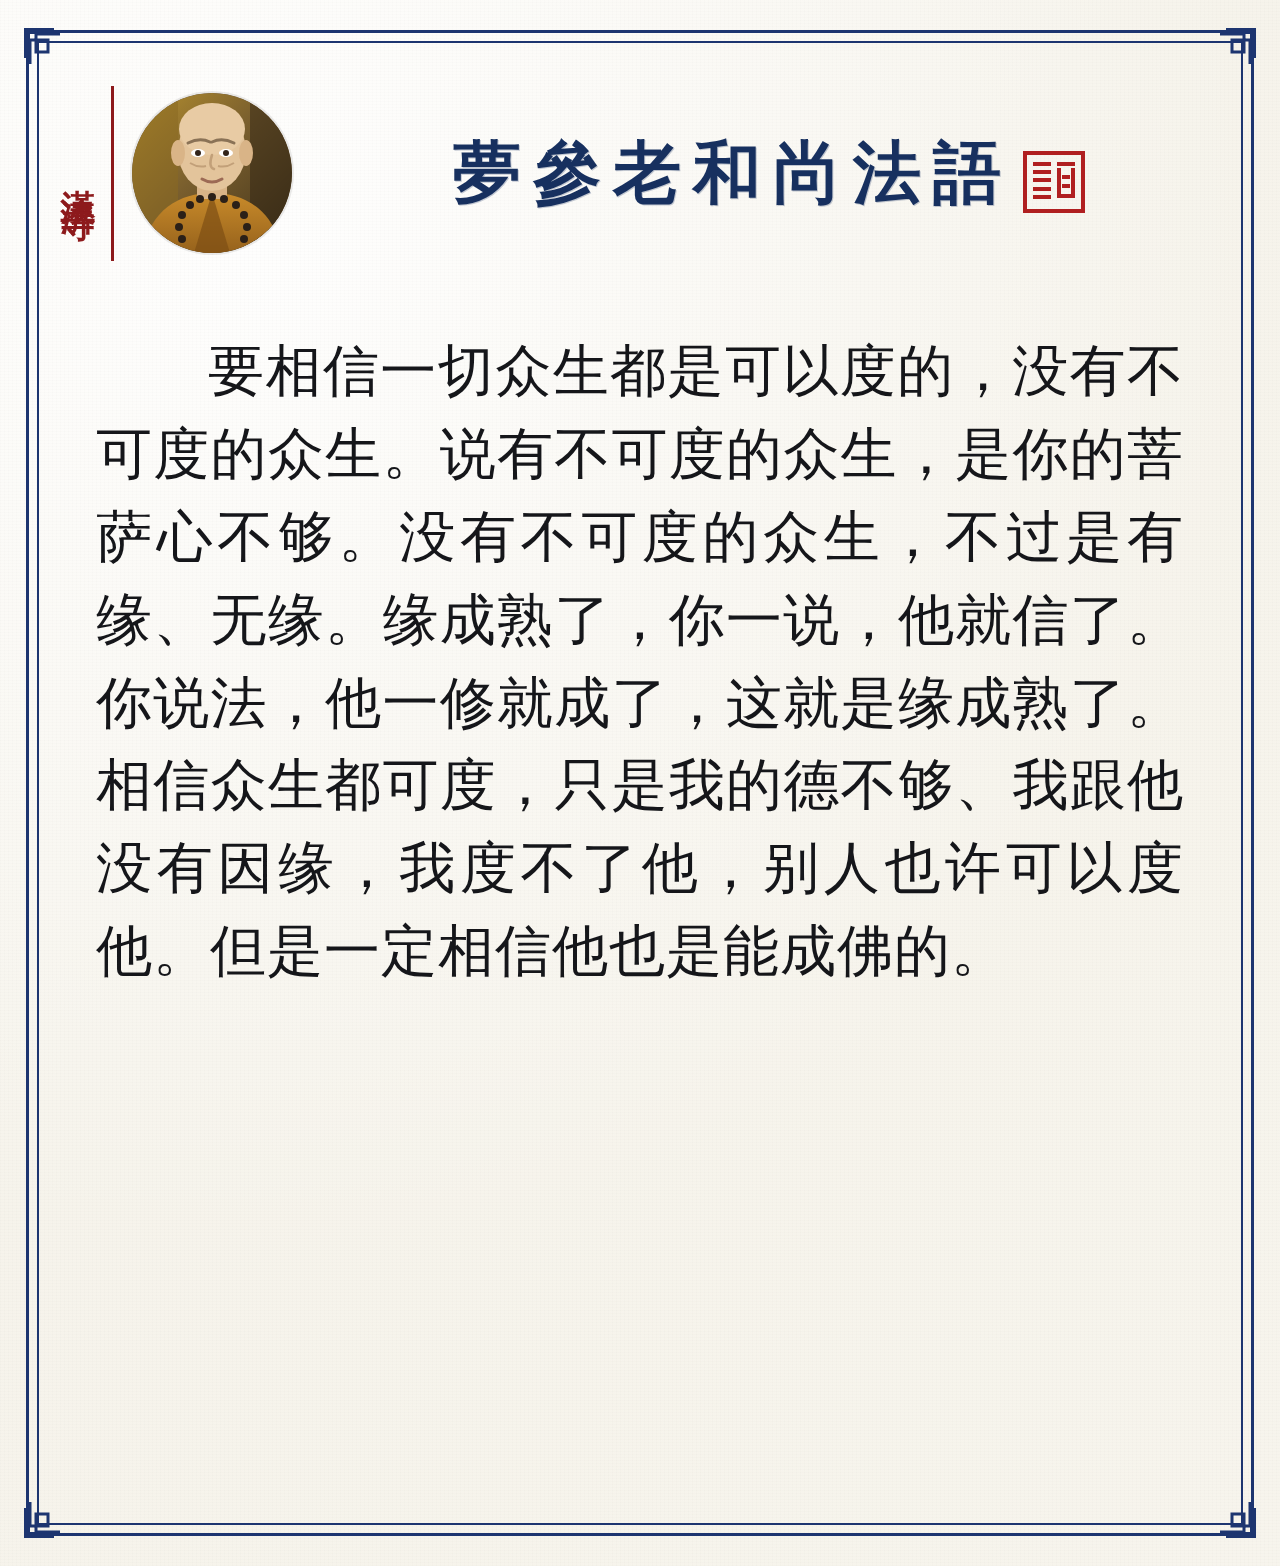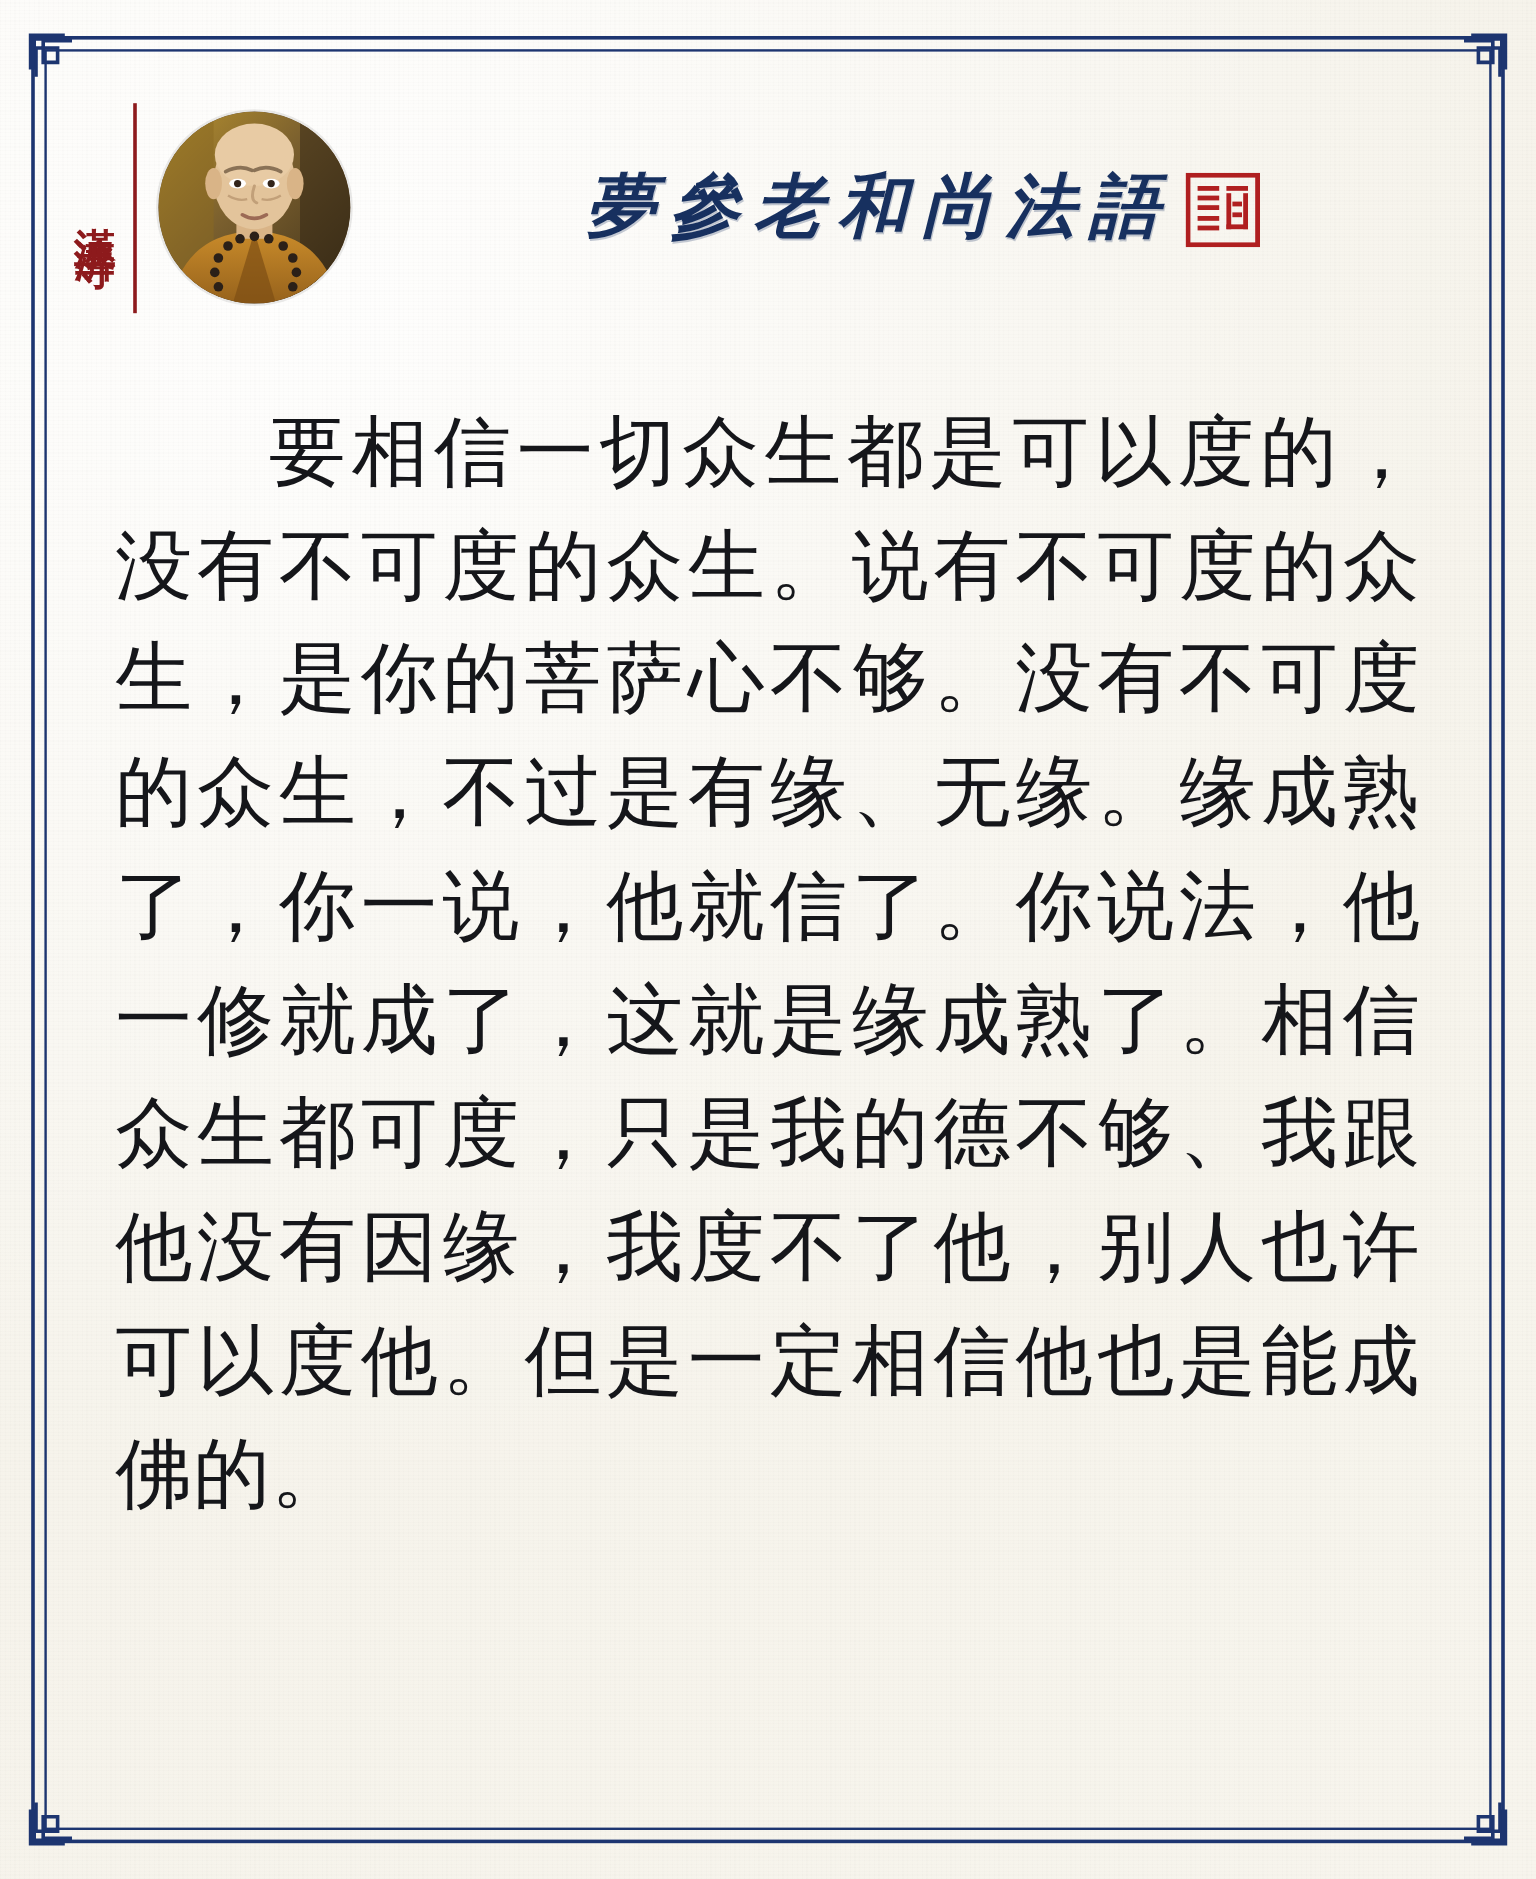--- a/index.html
+++ b/index.html
@@ -122,43 +122,42 @@
     display: flex;
     align-items: center;
     justify-content: center;
     gap: 10px;
     padding-left: 26px;
   }
   .main-title {
     color: #17305f;
     font-family: "DejaVu Serif", serif;
     font-weight: 700;
-    font-size: 58px;
+    font-size: 68px;
     letter-spacing: 12px;
     white-space: nowrap;
-    font-style: italic;
     text-shadow: 1px 1px 0 rgba(23,48,95,0.25);
   }
   .title-stamp {
     width: 62px;
     height: 62px;
     flex: 0 0 auto;
     align-self: flex-end;
     margin-bottom: 6px;
   }
 
   
   .body-text {
     position: absolute;
     left: 96px;
     right: 96px;
     top: 330px;
     color: #15161a;
     font-family: "DejaVu Serif", serif;
-    font-size: 64px;
+    font-size: 56px;
     line-height: 1.48;
     letter-spacing: 1px;
     text-align: justify;
     text-justify: inter-character;
     text-indent: 2em;
     font-weight: 500;
   }
 </style>
 </head>
 <body>

